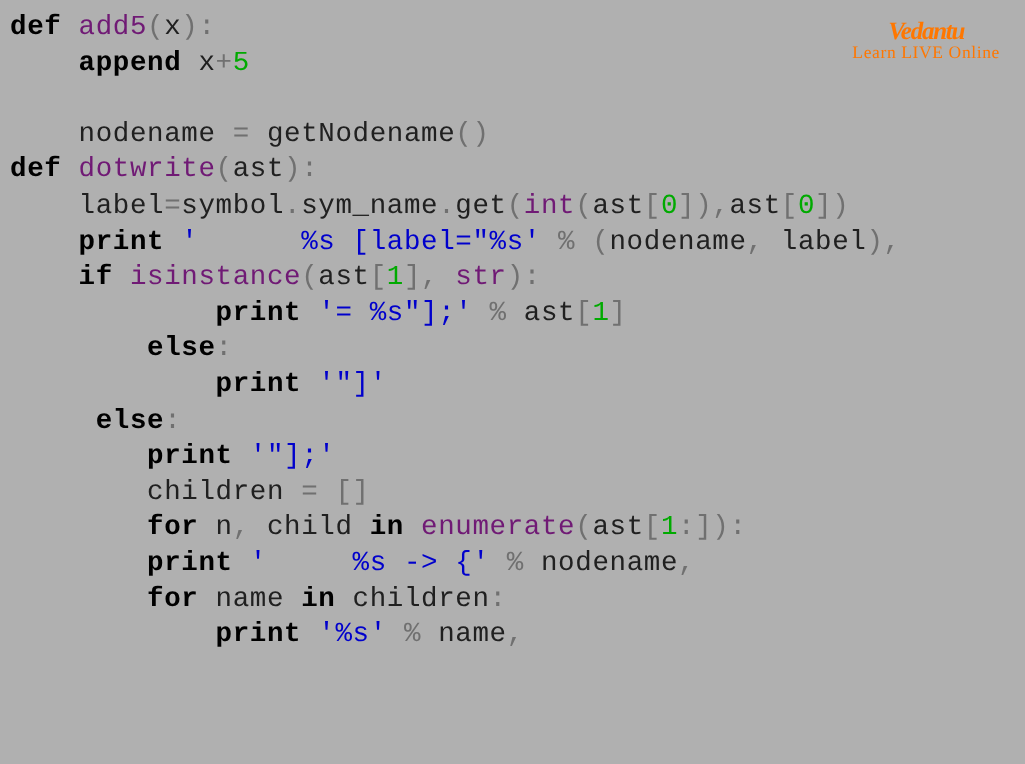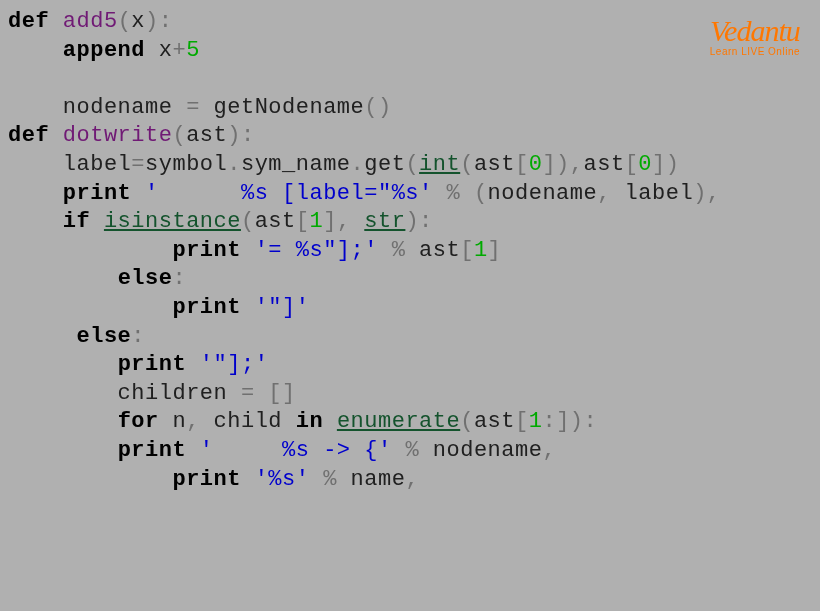--- a/index.html
+++ b/index.html
@@ -23,39 +23,39 @@
     }
     .line {
       white-space: pre;
     }
     .kw { color: #000000; font-weight: bold; }
     .fn { color: #701a75; }
     .paren { color: #707070; }
     .txt { color: #202020; }
     .num { color: #00aa00; }
     .str { color: #0000cc; }
-    .builtin { color: #14532d; text-decoration: underline; }
+    .builtin { color: #701a75; }
     .op { color: #707070; }
     .logo {
       position: absolute;
       top: 14px;
       right: 20px;
       text-align: center;
       color: #ff7700;
     }
     .logo-main {
       font-family: Georgia, serif;
-      font-size: 30px;
+      font-size: 20px;
       font-style: italic;
-      font-weight: normal;
+      font-weight: bold;
       letter-spacing: -1px;
     }
     .logo-sub {
-      font-family: Liberation Sans, sans-serif;
-      font-size: 10px;
+      font-family: Liberation Serif, serif;
+      font-size: 14px;
       letter-spacing: 0.5px;
       margin-top: -2px;
     }
   </style>
 </head>
 <body>
 
 <div class="logo">
   <div class="logo-main">Vedantu</div>
   <div class="logo-sub">Learn LIVE Online</div>
@@ -71,14 +71,15 @@
     <div class="line"><span class="txt">    </span><span class="kw">print</span><span class="txt"> </span><span class="str">'      %s [label="%s'</span><span class="txt"> </span><span class="op">%</span><span class="txt"> </span><span class="paren">(</span><span class="txt">nodename</span><span class="op">,</span><span class="txt"> label</span><span class="paren">)</span><span class="op">,</span></div>
     <div class="line"><span class="txt">    </span><span class="kw">if</span><span class="txt"> </span><span class="builtin">isinstance</span><span class="paren">(</span><span class="txt">ast</span><span class="paren">[</span><span class="num">1</span><span class="paren">]</span><span class="op">,</span><span class="txt"> </span><span class="builtin">str</span><span class="paren">)</span><span class="op">:</span></div>
     <div class="line"><span class="txt">            </span><span class="kw">print</span><span class="txt"> </span><span class="str">'= %s"];'</span><span class="txt"> </span><span class="op">%</span><span class="txt"> ast</span><span class="paren">[</span><span class="num">1</span><span class="paren">]</span></div>
     <div class="line"><span class="txt">        </span><span class="kw">else</span><span class="op">:</span></div>
     <div class="line"><span class="txt">            </span><span class="kw">print</span><span class="txt"> </span><span class="str">'"]'</span></div>
     <div class="line"><span class="txt">     </span><span class="kw">else</span><span class="op">:</span></div>
     <div class="line"><span class="txt">        </span><span class="kw">print</span><span class="txt"> </span><span class="str">'"];'</span></div>
     <div class="line"><span class="txt">        children </span><span class="op">=</span><span class="txt"> </span><span class="paren">[]</span></div>
     <div class="line"><span class="txt">        </span><span class="kw">for</span><span class="txt"> n</span><span class="op">,</span><span class="txt"> child </span><span class="kw">in</span><span class="txt"> </span><span class="builtin">enumerate</span><span class="paren">(</span><span class="txt">ast</span><span class="paren">[</span><span class="num">1</span><span class="op">:</span><span class="paren">])</span><span class="op">:</span></div>
     <div class="line"><span class="txt">        </span><span class="kw">print</span><span class="txt"> </span><span class="str">'     %s -&gt; {'</span><span class="txt"> </span><span class="op">%</span><span class="txt"> nodename</span><span class="op">,</span></div>
+    <div class="line"><span class="txt">        </span><span class="kw">for</span><span class="txt"> name </span><span class="kw">in</span><span class="txt"> children</span><span class="op">:</span></div>
     <div class="line"><span class="txt">            </span><span class="kw">print</span><span class="txt"> </span><span class="str">'%s'</span><span class="txt"> </span><span class="op">%</span><span class="txt"> name</span><span class="op">,</span></div>
   </div>
 
 </body></html>

